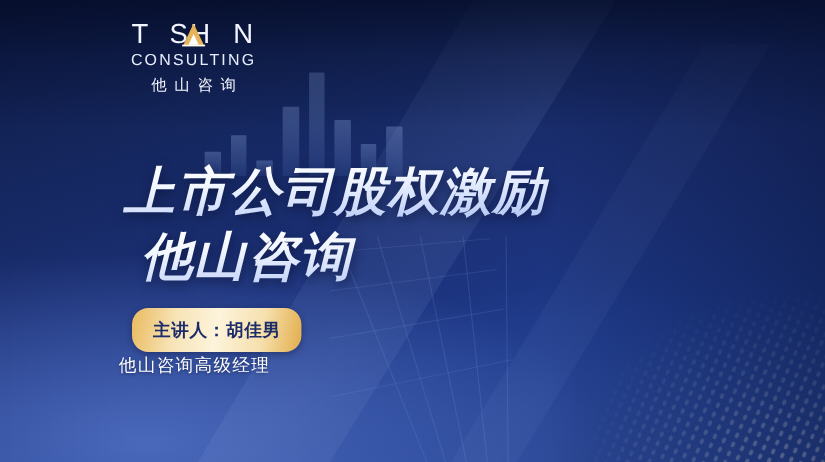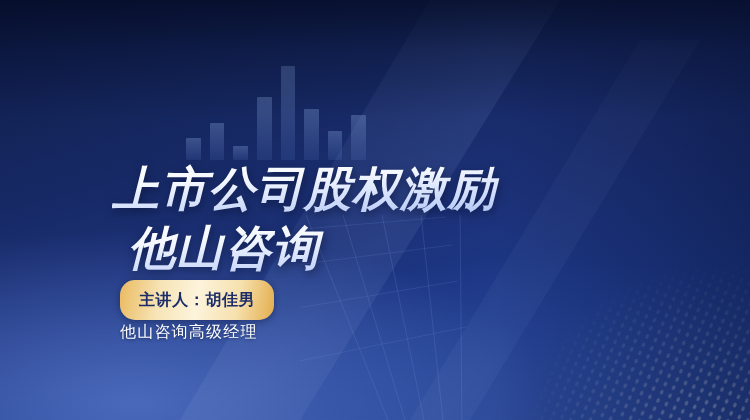--- a/index.html
+++ b/index.html
@@ -138,21 +138,21 @@
     letter-spacing: 7px;
     padding-left: 7px;
     color: #f4f7ff;
     white-space: nowrap;
   }
 
   
   .headline {
     position: absolute;
     left: 112px;
-    top: 160px;
+    top: 145px;
     width: 520px;
   }
   .hl-line {
     font-size: 47px;
     font-weight: 700;
     font-style: italic;
     letter-spacing: 1px;
     line-height: 1.25;
     white-space: nowrap;
     background: linear-gradient(177deg, #ffffff 0%, #f4f8ff 30%, #cfdcfb 62%, #9fb8ef 100%);
@@ -179,21 +179,21 @@
     letter-spacing: .6px;
     color: #1b2c68;
     white-space: nowrap;
     background: linear-gradient(100deg, #e9ba5f 0%, #f7e4b6 26%, #fdf4dc 50%, #f6e0ad 76%, #e3ad4c 100%);
     box-shadow: 0 2px 7px rgba(4,10,36,.38);
   }
 
   
   .caption {
     position: absolute;
-    left: 120px;
+    left: 108px;
     top: 322px;
     font-size: 16px;
     letter-spacing: 1.2px;
     color: #ffffff;
     white-space: nowrap;
     text-shadow: 0 1px 3px rgba(4,10,36,.5);
   }
 </style>
 </head>
 <body>
@@ -261,20 +261,34 @@
         </mask>
       </defs>
       <rect x="0" y="0" width="250" height="215" fill="url(#dp)" mask="url(#dmask)"></rect>
     </svg>
   </div>
 
   <div class="bg-noise"></div>
   <div class="bg-vignette-top"></div>
   <div class="bg-vignette-right"></div>
 
+  <div class="logo">
+    <div class="logo-word">
+      <span>T</span><span class="gap">A</span><span>SH</span><span class="gap">A</span><span>N</span>
+      <span class="logo-mark">
+        <svg viewBox="0 0 22 21" aria-hidden="true">
+          <polygon points="11,0 21,21 1,21" fill="#e8b45a"></polygon>
+          <polygon points="11,9.5 15.6,19.3 6.4,19.3" fill="#ffffff"></polygon>
+          <rect x="0.5" y="19.3" width="21" height="1.7" fill="#ffffff"></rect>
+        </svg>
+      </span>
+    </div>
+    <div class="logo-sub">CONSULTING</div>
+    <div class="logo-cn">他山咨询</div>
+  </div>
 
   <div class="headline">
     <div class="hl-line">上市公司股权激励</div>
     <div class="hl-line second">他山咨询</div>
   </div>
 
   <div class="badge">主讲人：胡佳男</div>
   <div class="caption">他山咨询高级经理</div>
 
 </div>

